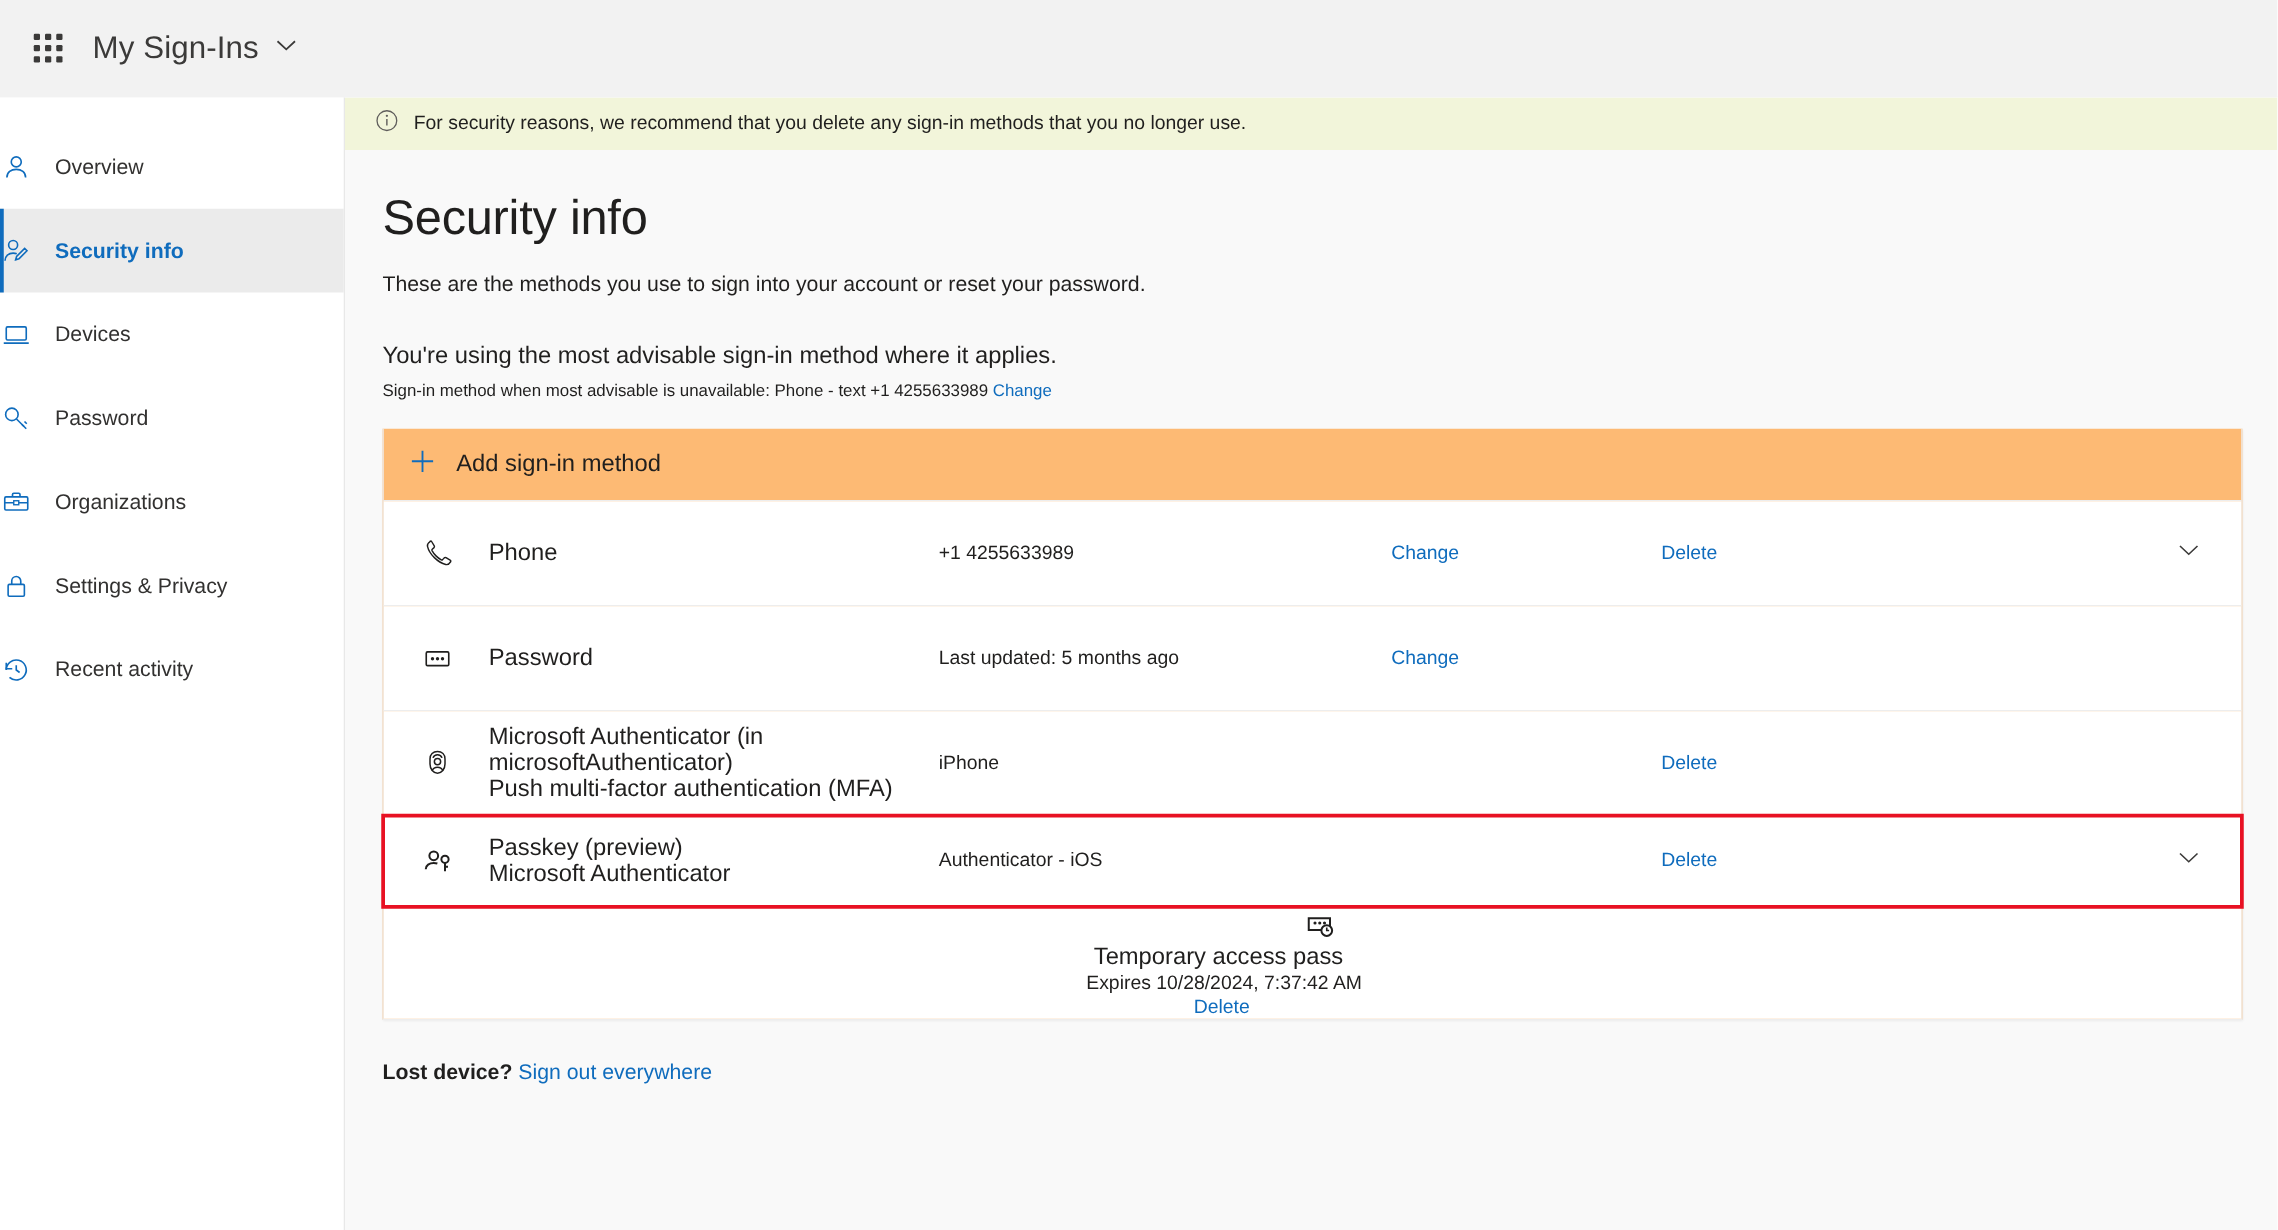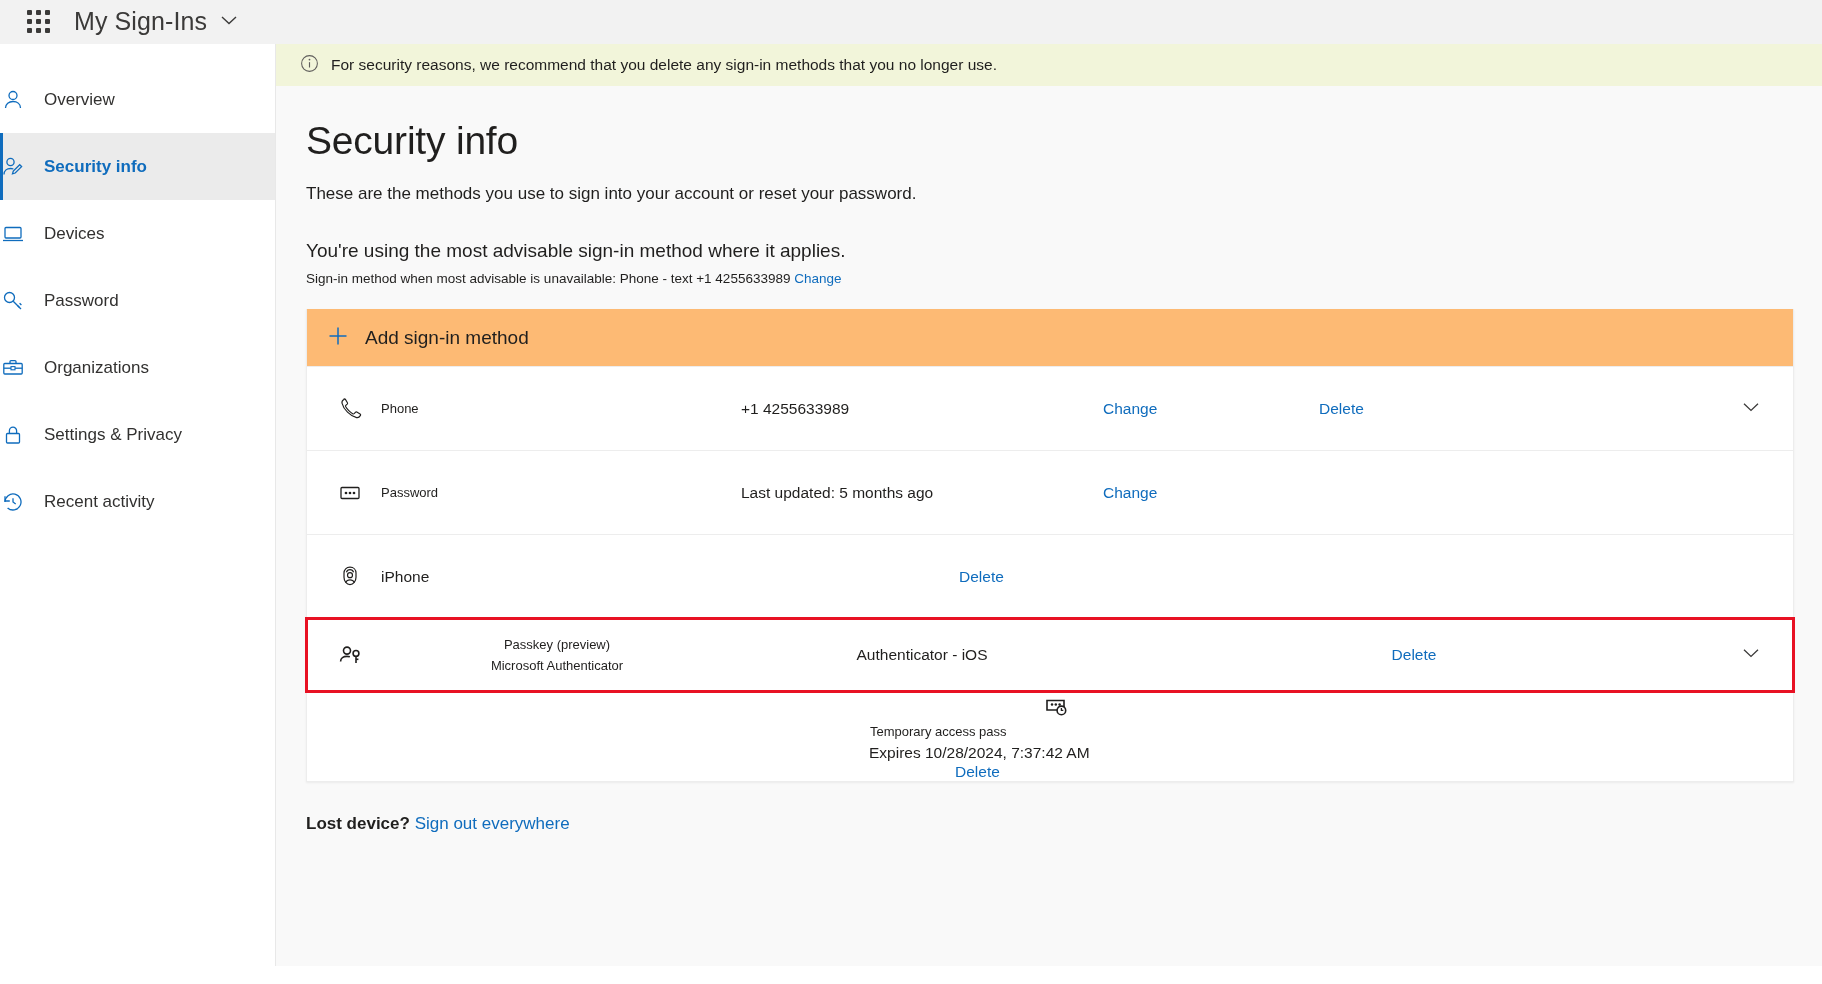--- a/index.html
+++ b/index.html
@@ -7,21 +7,21 @@
     margin: 0; padding: 0;
     width: 1822px; height: 984px;
     overflow: hidden;
     background: #ffffff;
     font-family: "Liberation Sans", sans-serif;
     -webkit-font-smoothing: antialiased;
   }
 
   
   .appbar {
-    height: 44px;
+    height: 78px;
     background: #f2f2f2;
     display: flex;
     align-items: center;
     padding-left: 16px;
     border-bottom: 1px solid #f2f2f2;
   }
   .waffle {
     width: 44px; height: 44px;
     display: flex; align-items: center; justify-content: center;
     cursor: pointer;
@@ -162,37 +162,37 @@
     min-height: 84px;
     position: relative;
     background: #fff;
   }
   .m-row.last { border-bottom: none; flex-direction: column; }
   .m-row.highlight {
     outline: 3px solid #e81123;
     outline-offset: -1px;
     z-index: 2;
     min-height: 72px;
-    text-align: center;
   }
   .m-ico {
     width: 62px;
     min-width: 62px;
     display: flex;
     align-items: center;
     justify-content: center;
     margin-left: 12px;
   }
   .m-name {
     width: 360px;
     min-width: 360px;
-    font-size: 13px;
+    font-size: 19px;
     color: #201f1e;
     line-height: 21px;
     padding-right: 8px;
+    margin-left: 10px;
   }
   .m-name .l2 { display: block; }
   .m-value {
     width: 362px;
     min-width: 362px;
     font-size: 15.5px;
     color: #201f1e;
     line-height: 21px;
   }
   .m-action {
@@ -415,20 +415,24 @@
 
         <div class="m-row">
           <div class="m-ico">
             <svg width="30" height="30" viewBox="0 0 30 30">
                 <path d="M15 5.2c3.6 0 6 2.4 6 5.9v4.1c0 4-2.7 7.4-6 7.4s-6-3.4-6-7.4v-4.1c0-3.5 2.4-5.9 6-5.9z" fill="none" stroke="#201f1e" stroke-width="1.2"></path>
                 <circle cx="15" cy="13.2" r="2.5" fill="none" stroke="#201f1e" stroke-width="1.2"></circle>
                 <path d="M10.6 20.6c.8-1.7 2.5-2.8 4.4-2.8s3.6 1.1 4.4 2.8" fill="none" stroke="#201f1e" stroke-width="1.2"></path>
                 <path d="M11.4 10.3a3.8 3.8 0 0 1 7.2 0" fill="none" stroke="#201f1e" stroke-width="1.2"></path>
               </svg>
           </div>
+          <div class="m-name">
+            <span>Microsoft Authenticator (in microsoftAuthenticator)</span>
+            <span class="l2">Push multi-factor authentication (MFA)</span>
+          </div>
           <div class="m-value">
             <span>iPhone</span>
           </div>
           <div class="m-action"></div>
           <div class="m-action2">
             <a class="link">Delete</a>
           </div>
           <div class="m-chev"></div>
         </div>
 

